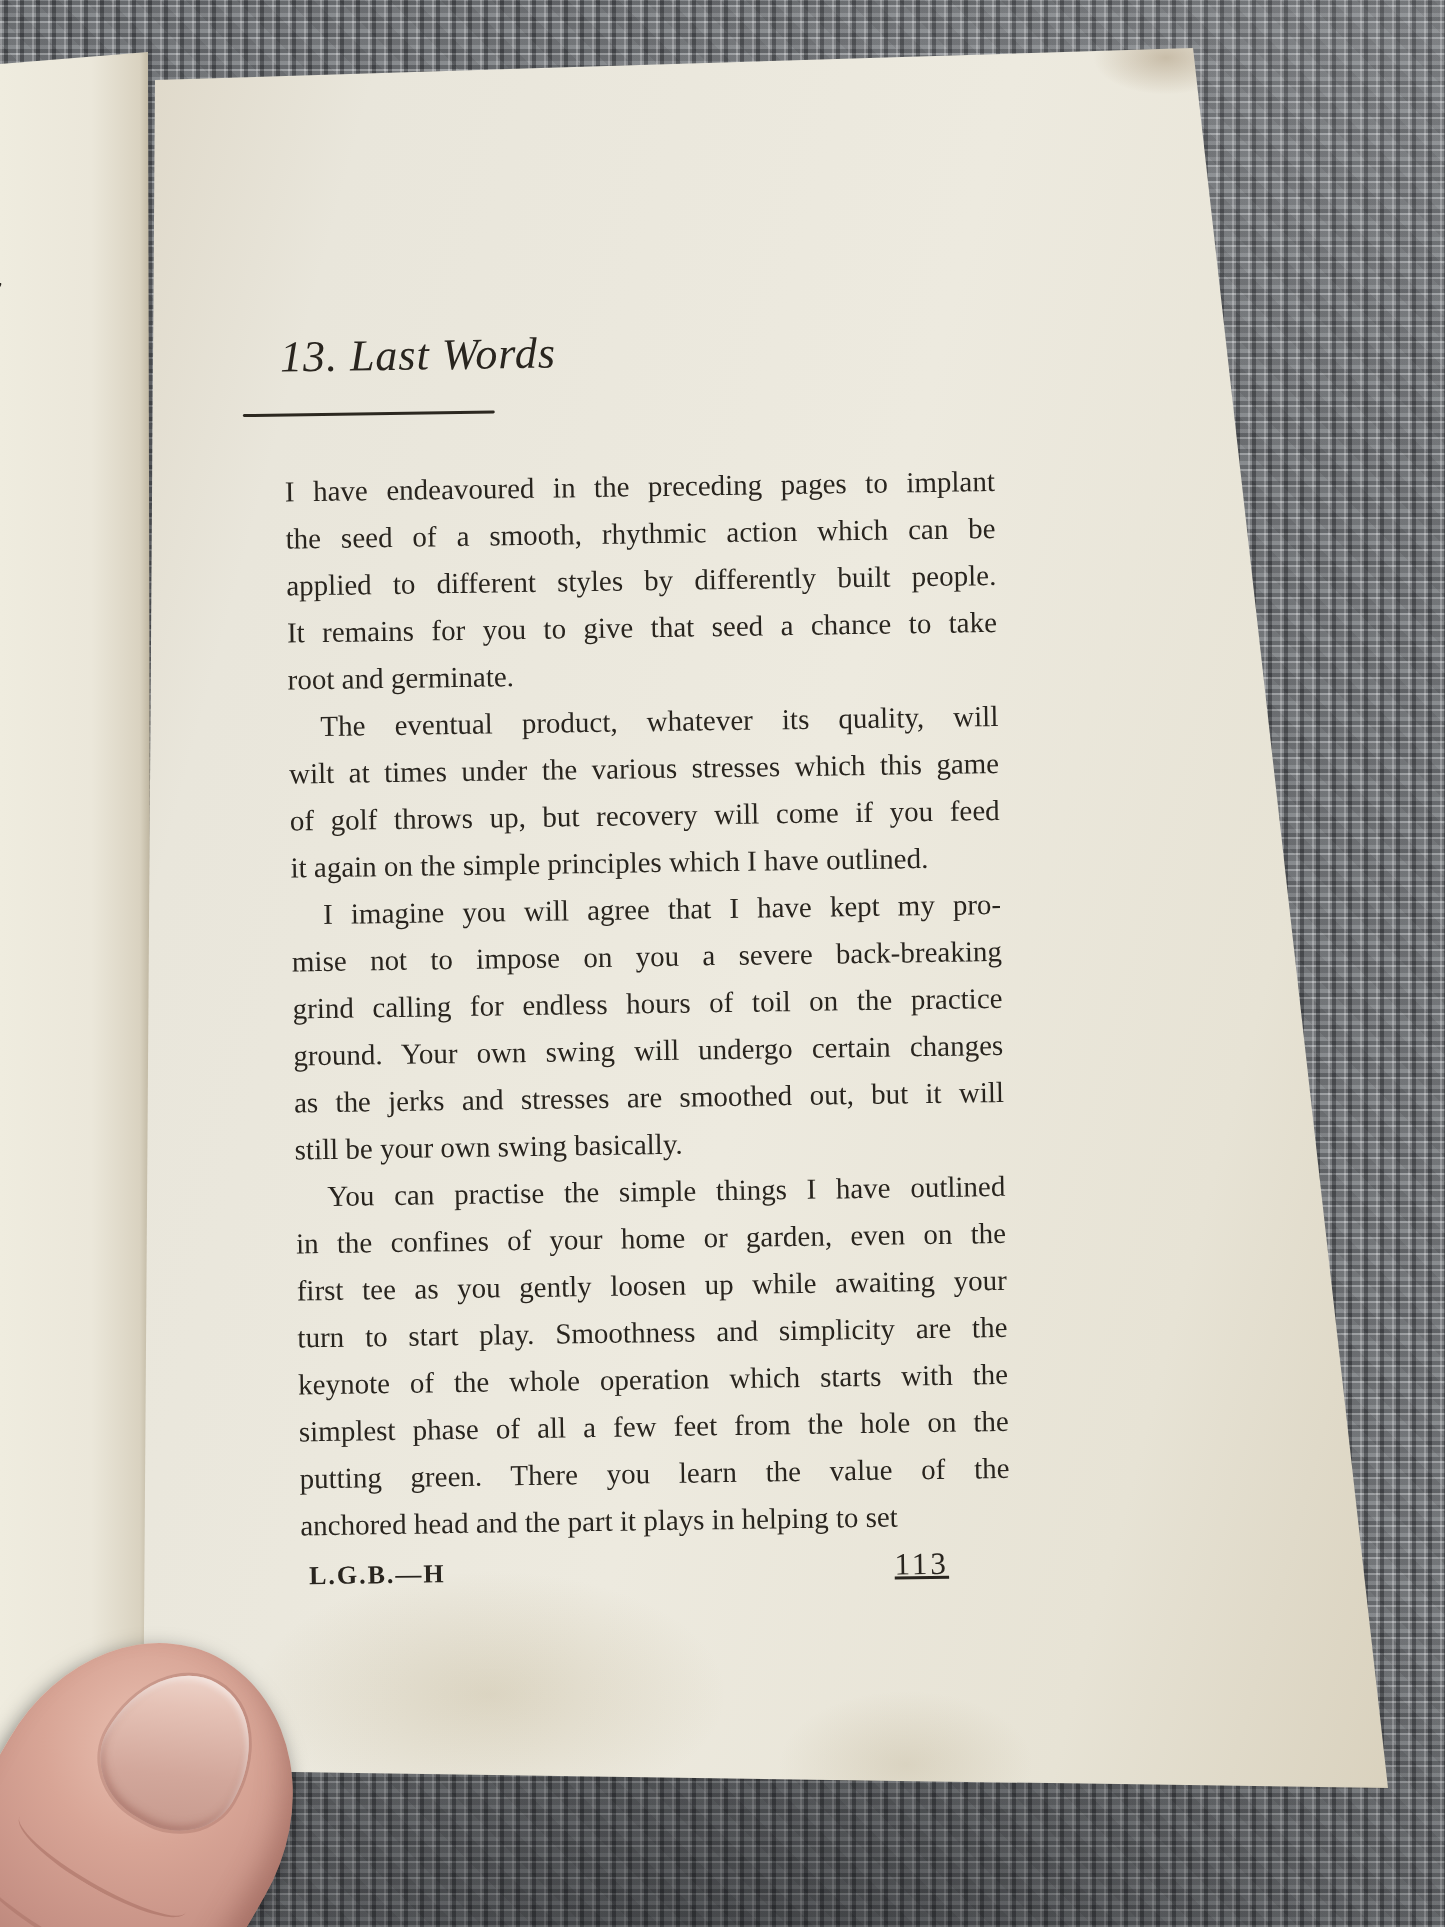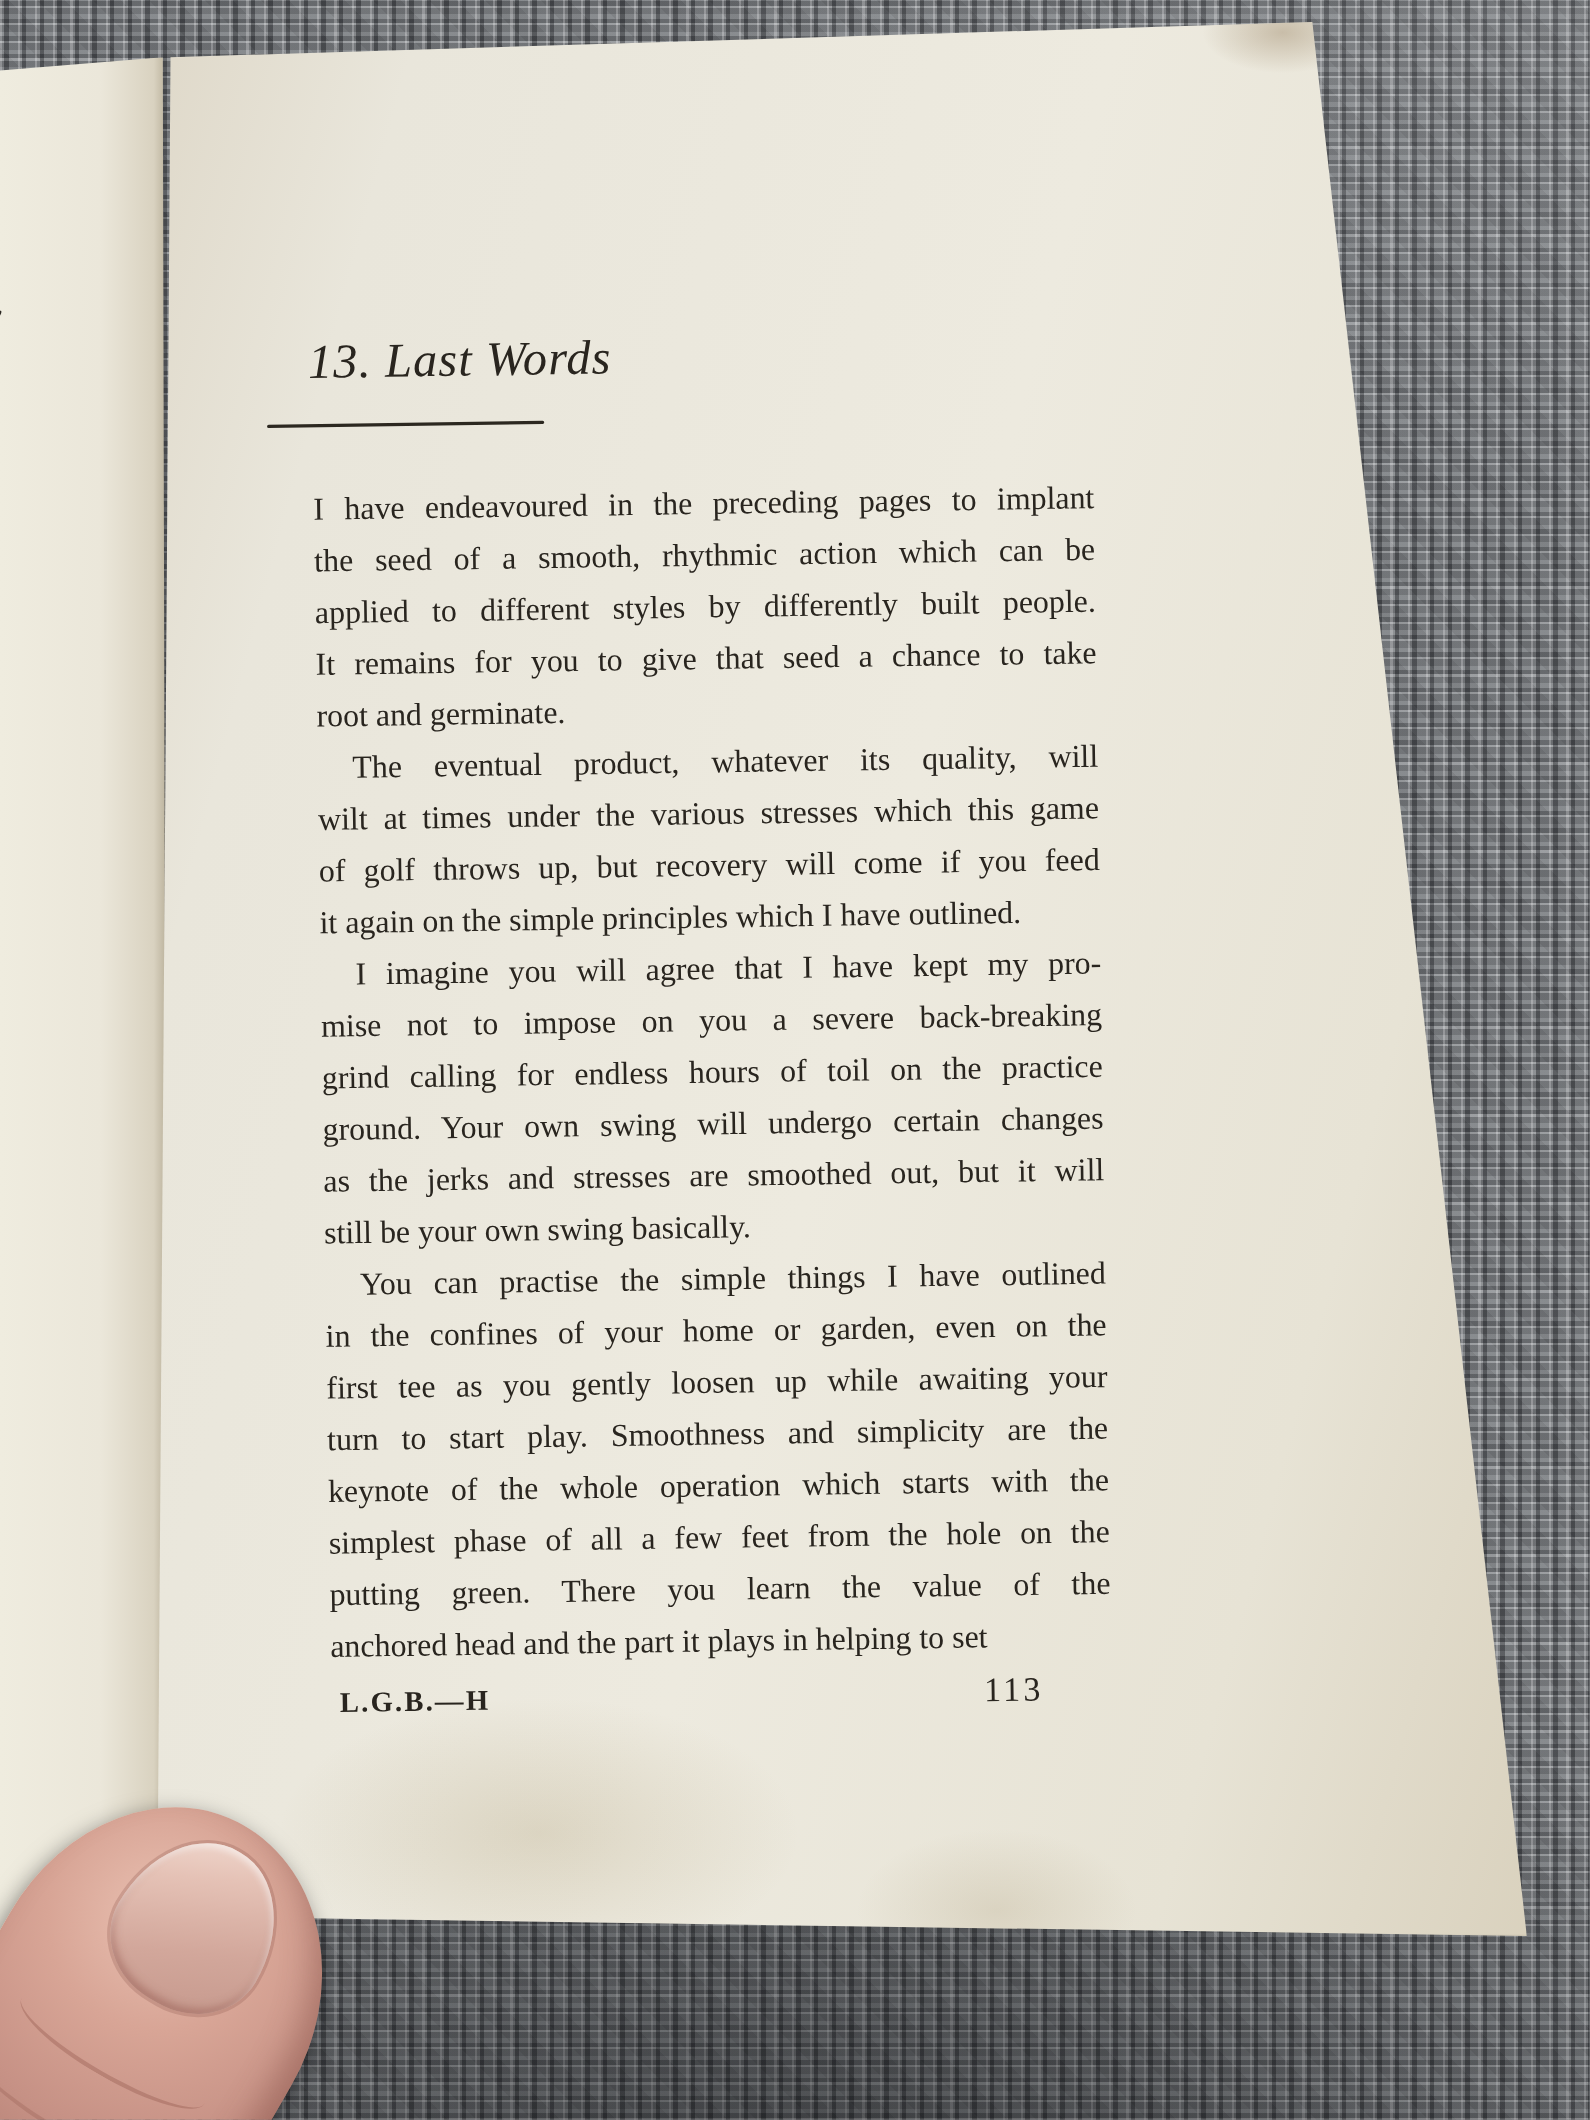--- a/index.html
+++ b/index.html
@@ -23,21 +23,21 @@
     box-shadow:6px 4px 10px rgba(20,18,12,.55);
     clip-path:polygon(0 12px,148px 0,152px 1694px,0 1706px);
   }
   .fragment{
     position:absolute;left:0;margin-left:-12px;
     font-size:30px;color:#2b2722;font-style:italic;
   }
 
   
   .page{
-    position:absolute;left:100px;top:12px;width:1300px;height:1760px;
+    position:absolute;left:100px;top:40px;width:1300px;height:1760px;
     clip-path:polygon(55px 40px,1093px 8px,1288px 1748px,43px 1730px);
     background-image:
       radial-gradient(26% 10% at 30% 94%, rgba(158,138,92,.22) 0%, rgba(158,138,92,0) 70%),
       radial-gradient(14% 6% at 62% 98%, rgba(150,130,88,.18) 0%, rgba(150,130,88,0) 70%),
       radial-gradient(8% 3% at 82% 1%, rgba(120,90,50,.30) 0%, rgba(120,90,50,0) 70%),
       linear-gradient(to top, rgba(64,52,34,.45) 0px, rgba(64,52,34,0) 14px),
       linear-gradient(to right, rgba(60,50,34,.28) 0px, rgba(60,50,34,0) 30px),
       linear-gradient(105deg,#ddd6c6 0%,#e9e6db 16%,#edeadf 52%,#e7e3d5 80%,#d9d1bd 100%);
   }
   .page-content{
@@ -62,21 +62,21 @@
   .line.indent{text-indent:32px;}
   .page-footer{
     position:absolute;left:183px;top:1508px;width:710px;height:50px;
   }
   .sig-mark{
     position:absolute;left:8px;top:10px;
     font-size:26px;font-weight:600;letter-spacing:2px;
   }
   .page-number{
     position:absolute;right:62px;top:4px;
-    font-size:31px;letter-spacing:3px;
+    font-size:31px;letter-spacing:3px;text-decoration:underline;
   }
 
   
   .thumb{
     position:absolute;left:38px;top:1668px;width:300px;height:460px;
     transform:rotate(30deg);transform-origin:60% 15%;
     border-radius:48% 52% 42% 42% / 38% 40% 50% 50%;
     background:radial-gradient(circle at 40% 24%, #e9c0b1 0%, #d8a596 26%, #c69185 52%, #ad7a6e 78%, #995f57 100%);
     box-shadow:0 8px 20px rgba(10,10,12,.5), inset -16px -12px 28px rgba(110,55,45,.35);
   }

